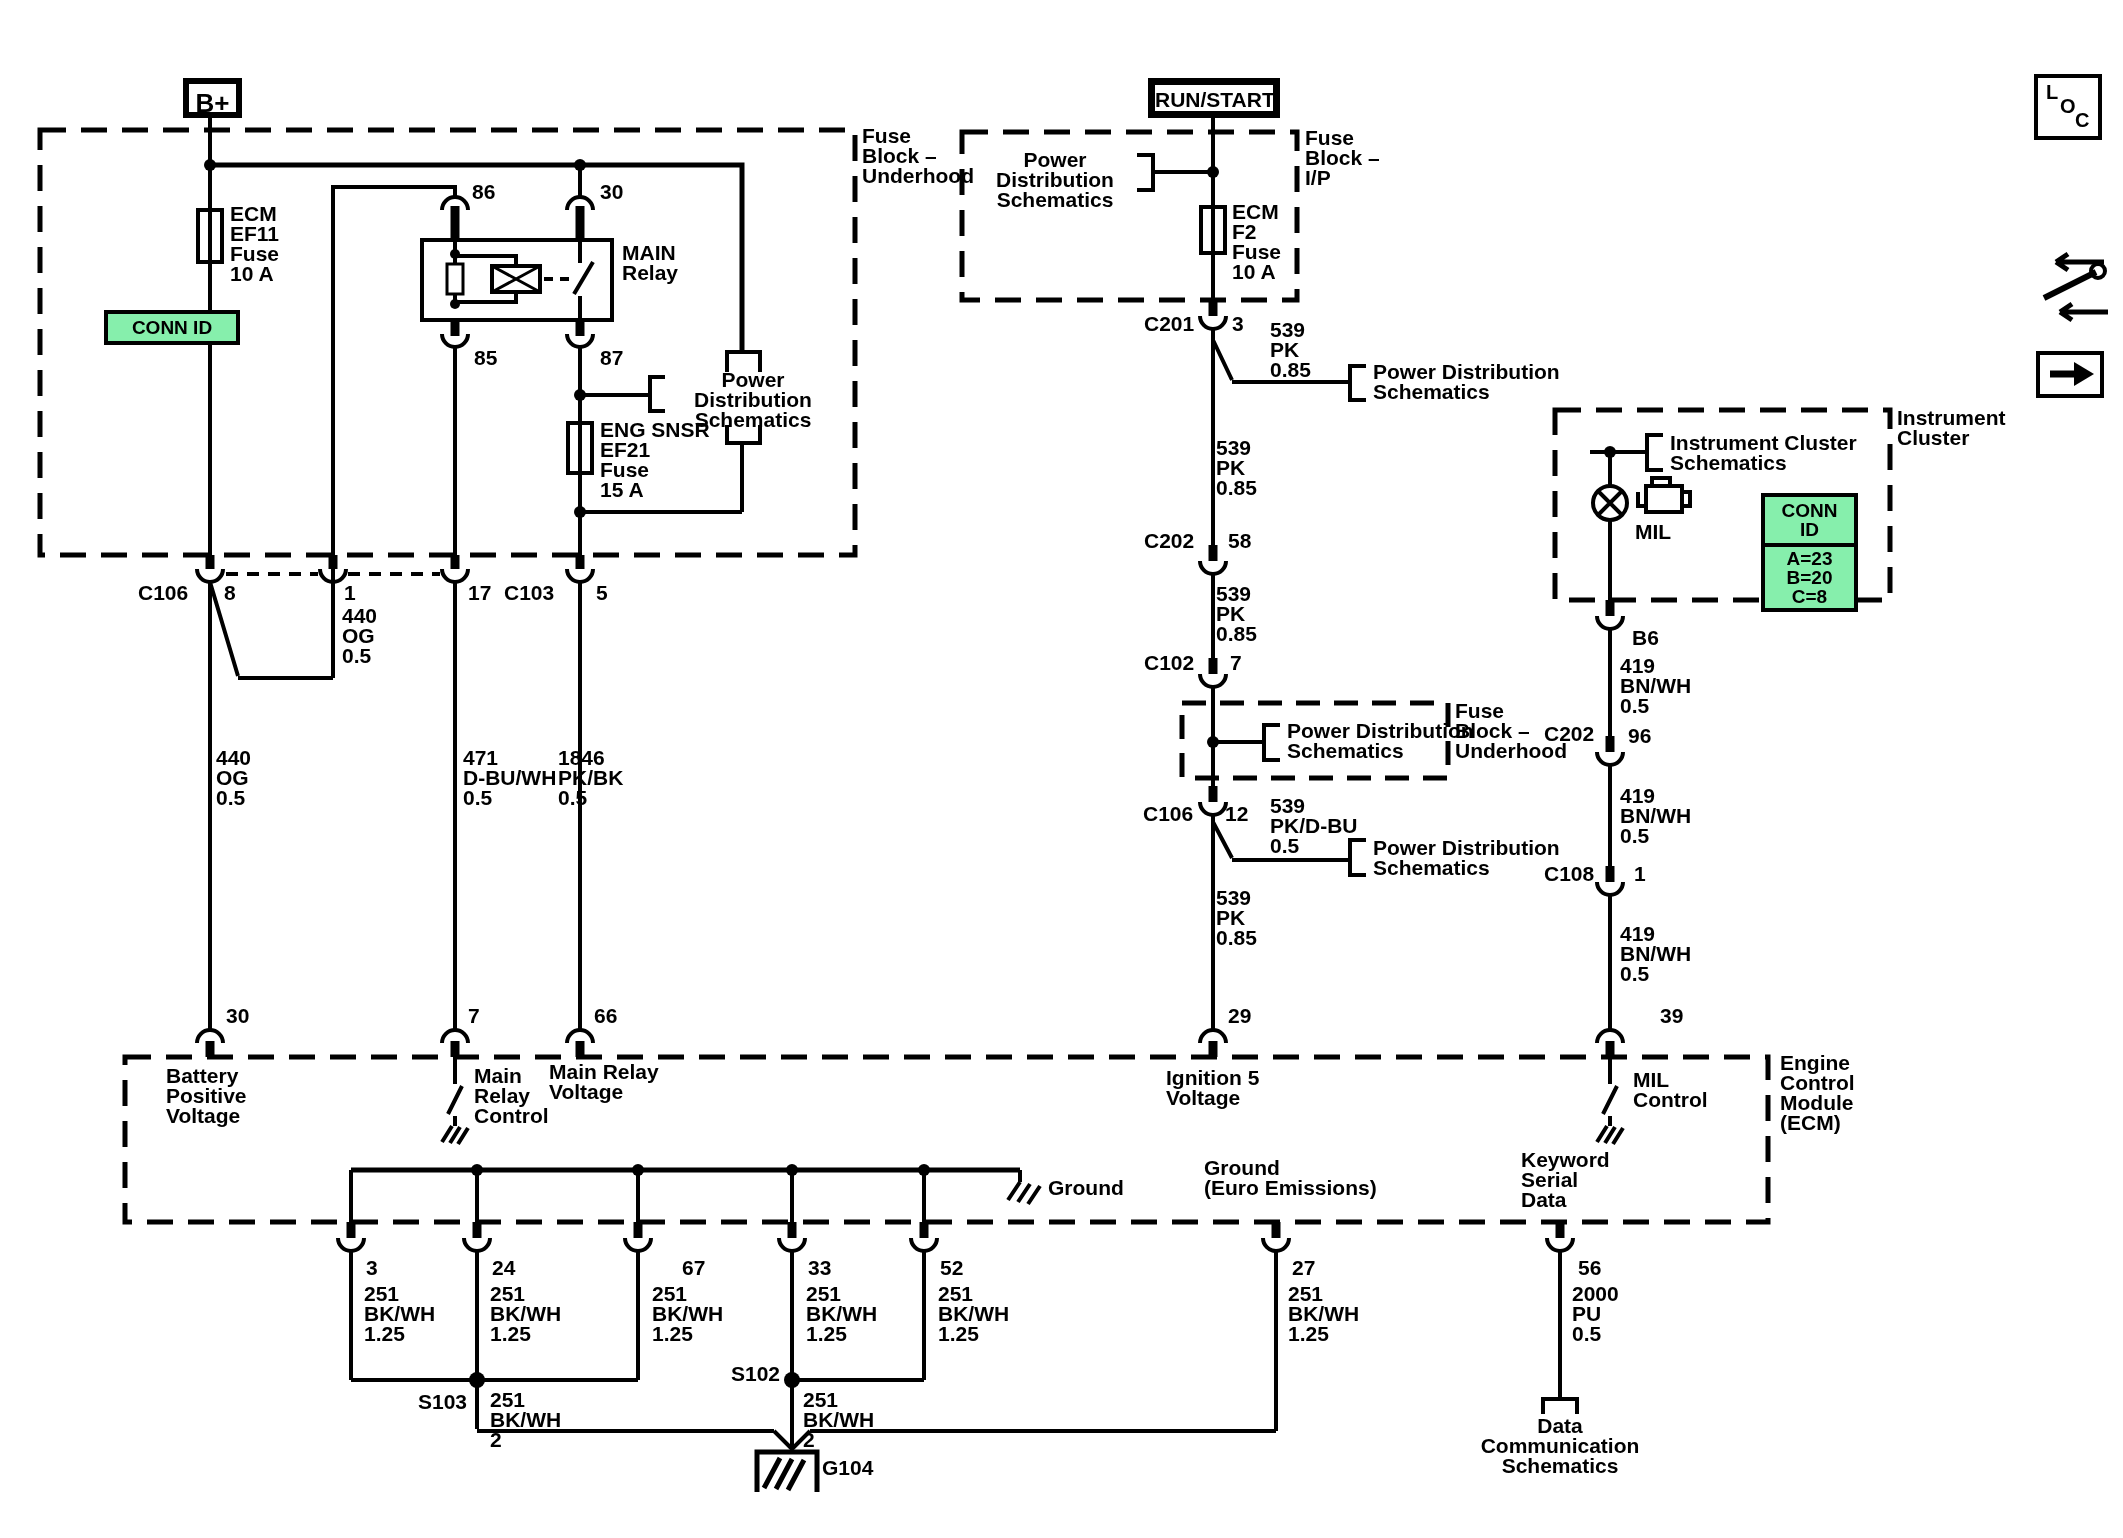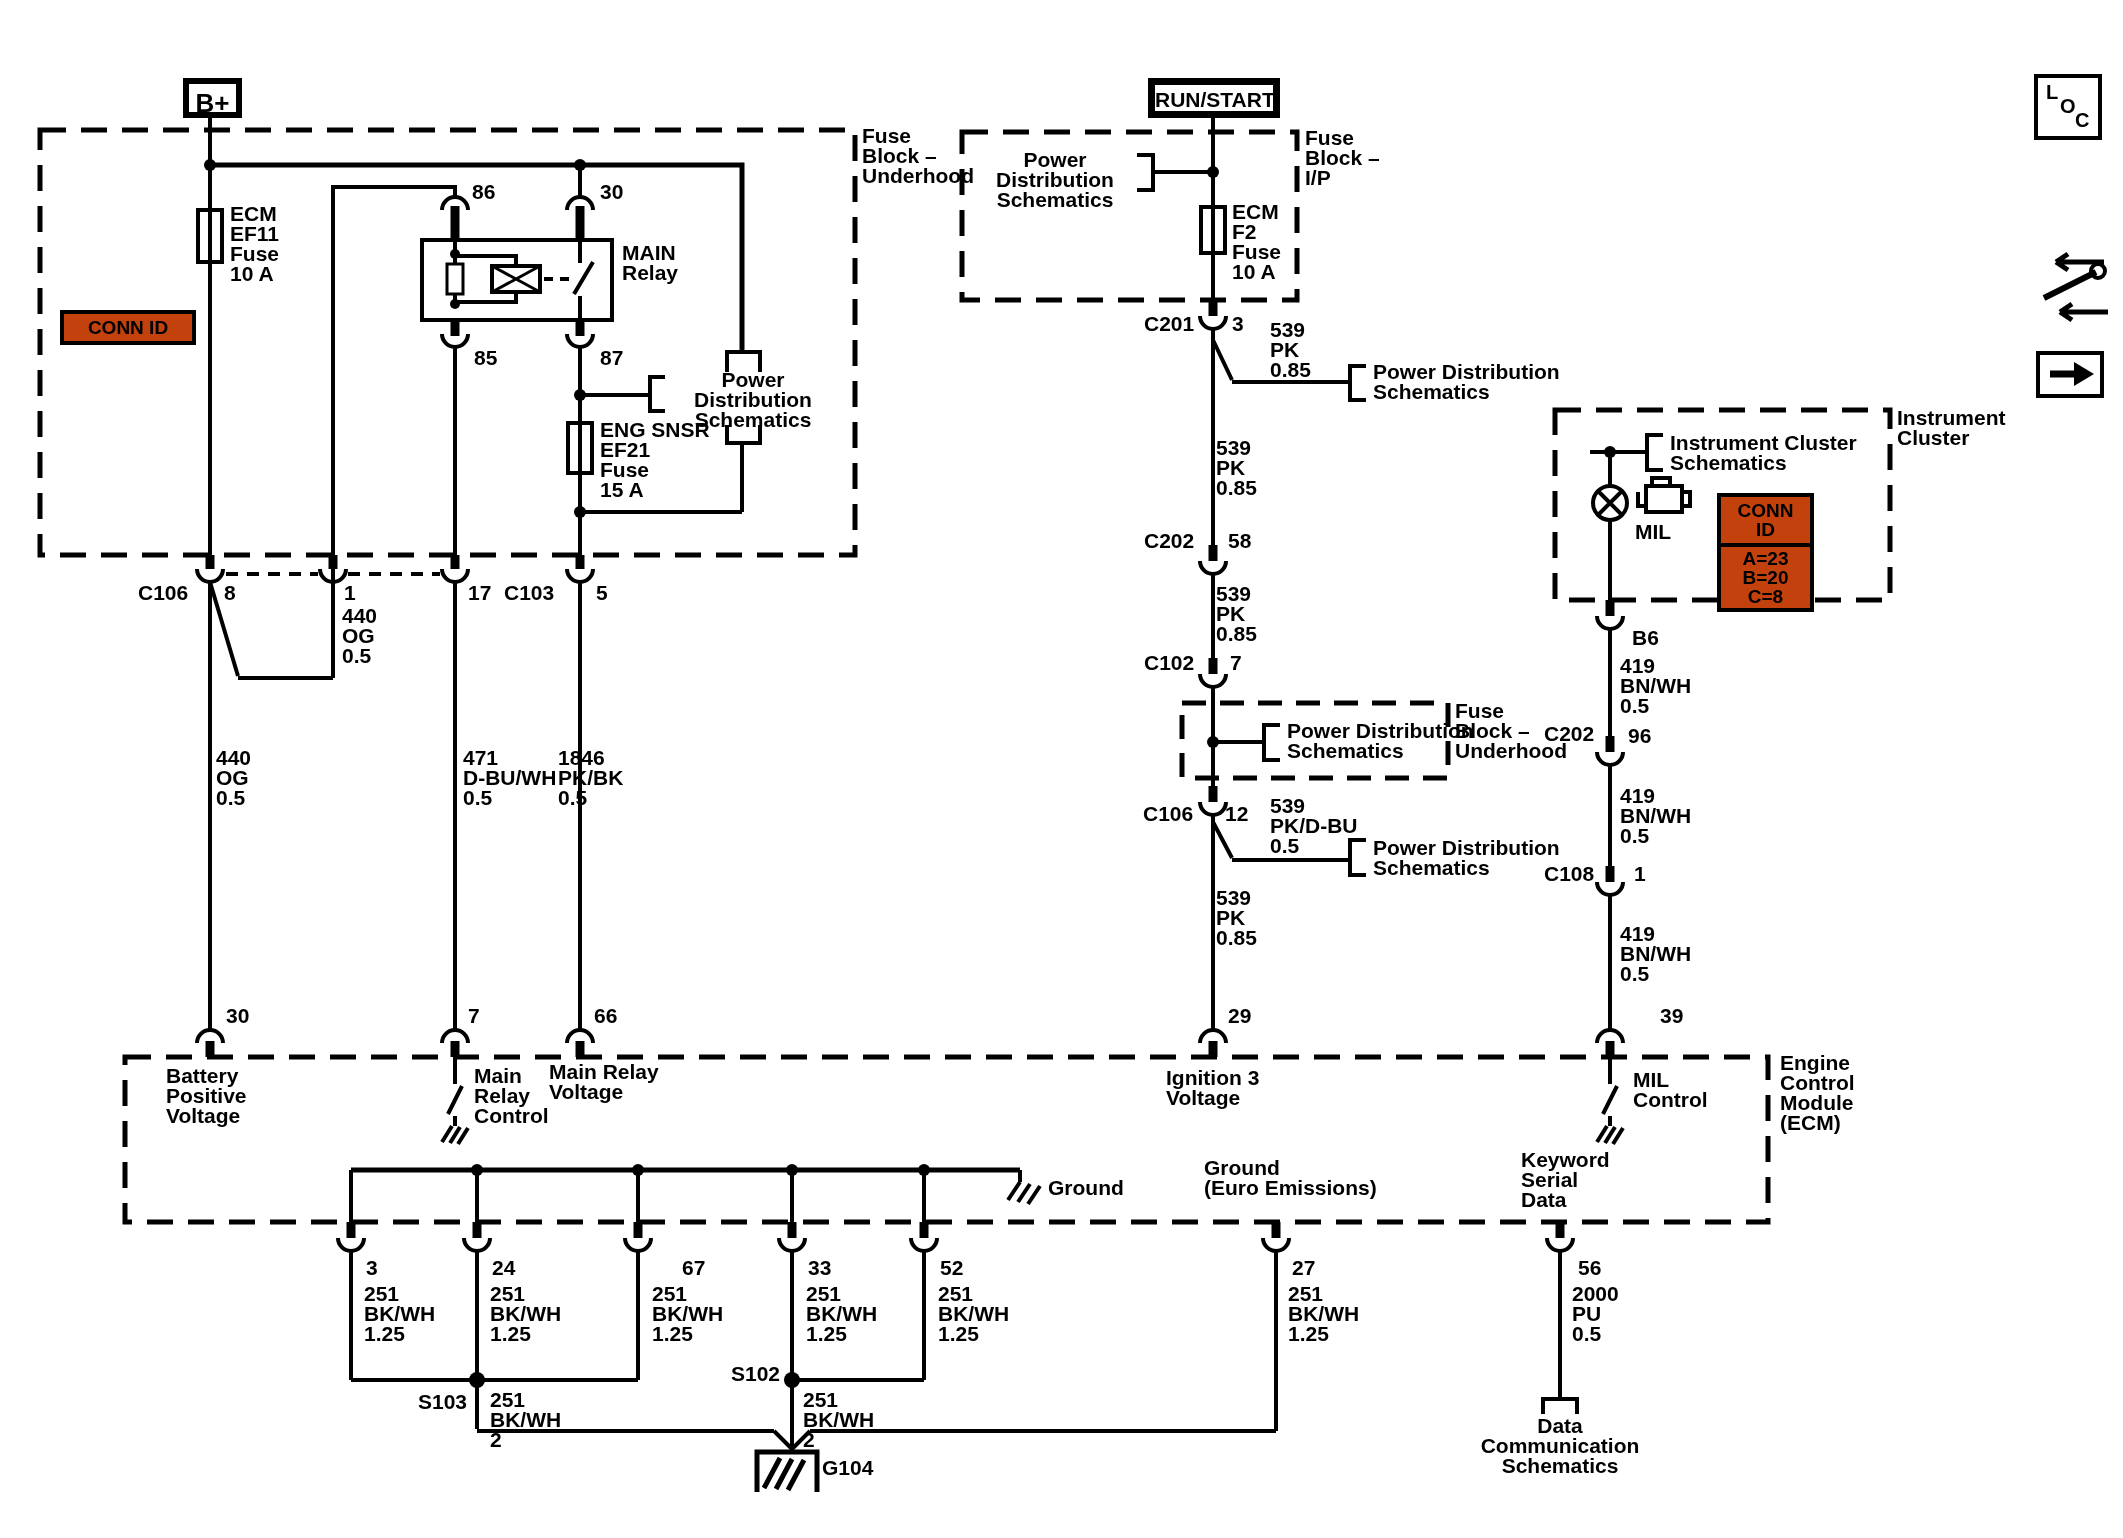--- a/index.html
+++ b/index.html
@@ -6,22 +6,22 @@
   #stage{position:relative;width:2123px;height:1538px;background:#fff;
          font-family:"Liberation Sans",sans-serif;color:#000;overflow:hidden;}
   svg{position:absolute;left:0;top:0;}
   .lbl{position:absolute;font:700 21px/20px "Liberation Sans",sans-serif;
        white-space:pre-line;color:#000;}
   .ctr{text-align:center;}
   .term{position:absolute;border:6px solid #000;background:#fff;
         font:700 26px/38px "Liberation Sans",sans-serif;text-align:center;}
   .term2{position:absolute;border:7px solid #000;background:#fff;
         font:700 21px/30px "Liberation Sans",sans-serif;text-align:center;}
-  table.cid{position:absolute;border-collapse:collapse;background:#c2410c;
-        font:700 19px/19px "Liberation Sans",sans-serif;}
+  table.cid{position:absolute;border-collapse:collapse;background:#86efac;
+        font:700 19px/19px "Liberation Sans",sans-serif;margin-left:44px;}
   table.cid th{border:4px solid #000;padding:4px 6px;text-align:center;}
   table.cid td{border:4px solid #000;padding:2px 6px;}
   table.cid td div{line-height:19px;}
   .icletters span{position:absolute;font:700 20px/20px "Liberation Sans",sans-serif;}
 </style>
 </head>
 <body>
 
 <div id="stage">
 
@@ -353,21 +353,21 @@
 Positive
 Voltage</div>
 <div class="lbl" style="left:468px;top:1006px;">7</div>
 <div class="lbl" style="left:474px;top:1066px;">Main
 Relay
 Control</div>
 <div class="lbl" style="left:594px;top:1006px;">66</div>
 <div class="lbl" style="left:549px;top:1062px;">Main Relay
 Voltage</div>
 <div class="lbl" style="left:1228px;top:1006px;">29</div>
-<div class="lbl" style="left:1166px;top:1068px;">Ignition 3
+<div class="lbl" style="left:1166px;top:1068px;">Ignition 5
 Voltage</div>
 <div class="lbl" style="left:1628px;top:1006px;margin-left:32px;">39</div>
 <div class="lbl" style="left:1633px;top:1070px;">MIL
 Control</div>
 <div class="lbl" style="left:1048px;top:1178px;">Ground</div>
 <div class="lbl" style="left:1204px;top:1158px;">Ground
 (Euro Emissions)</div>
 <div class="lbl" style="left:1521px;top:1150px;">Keyword
 Serial
 Data</div>

